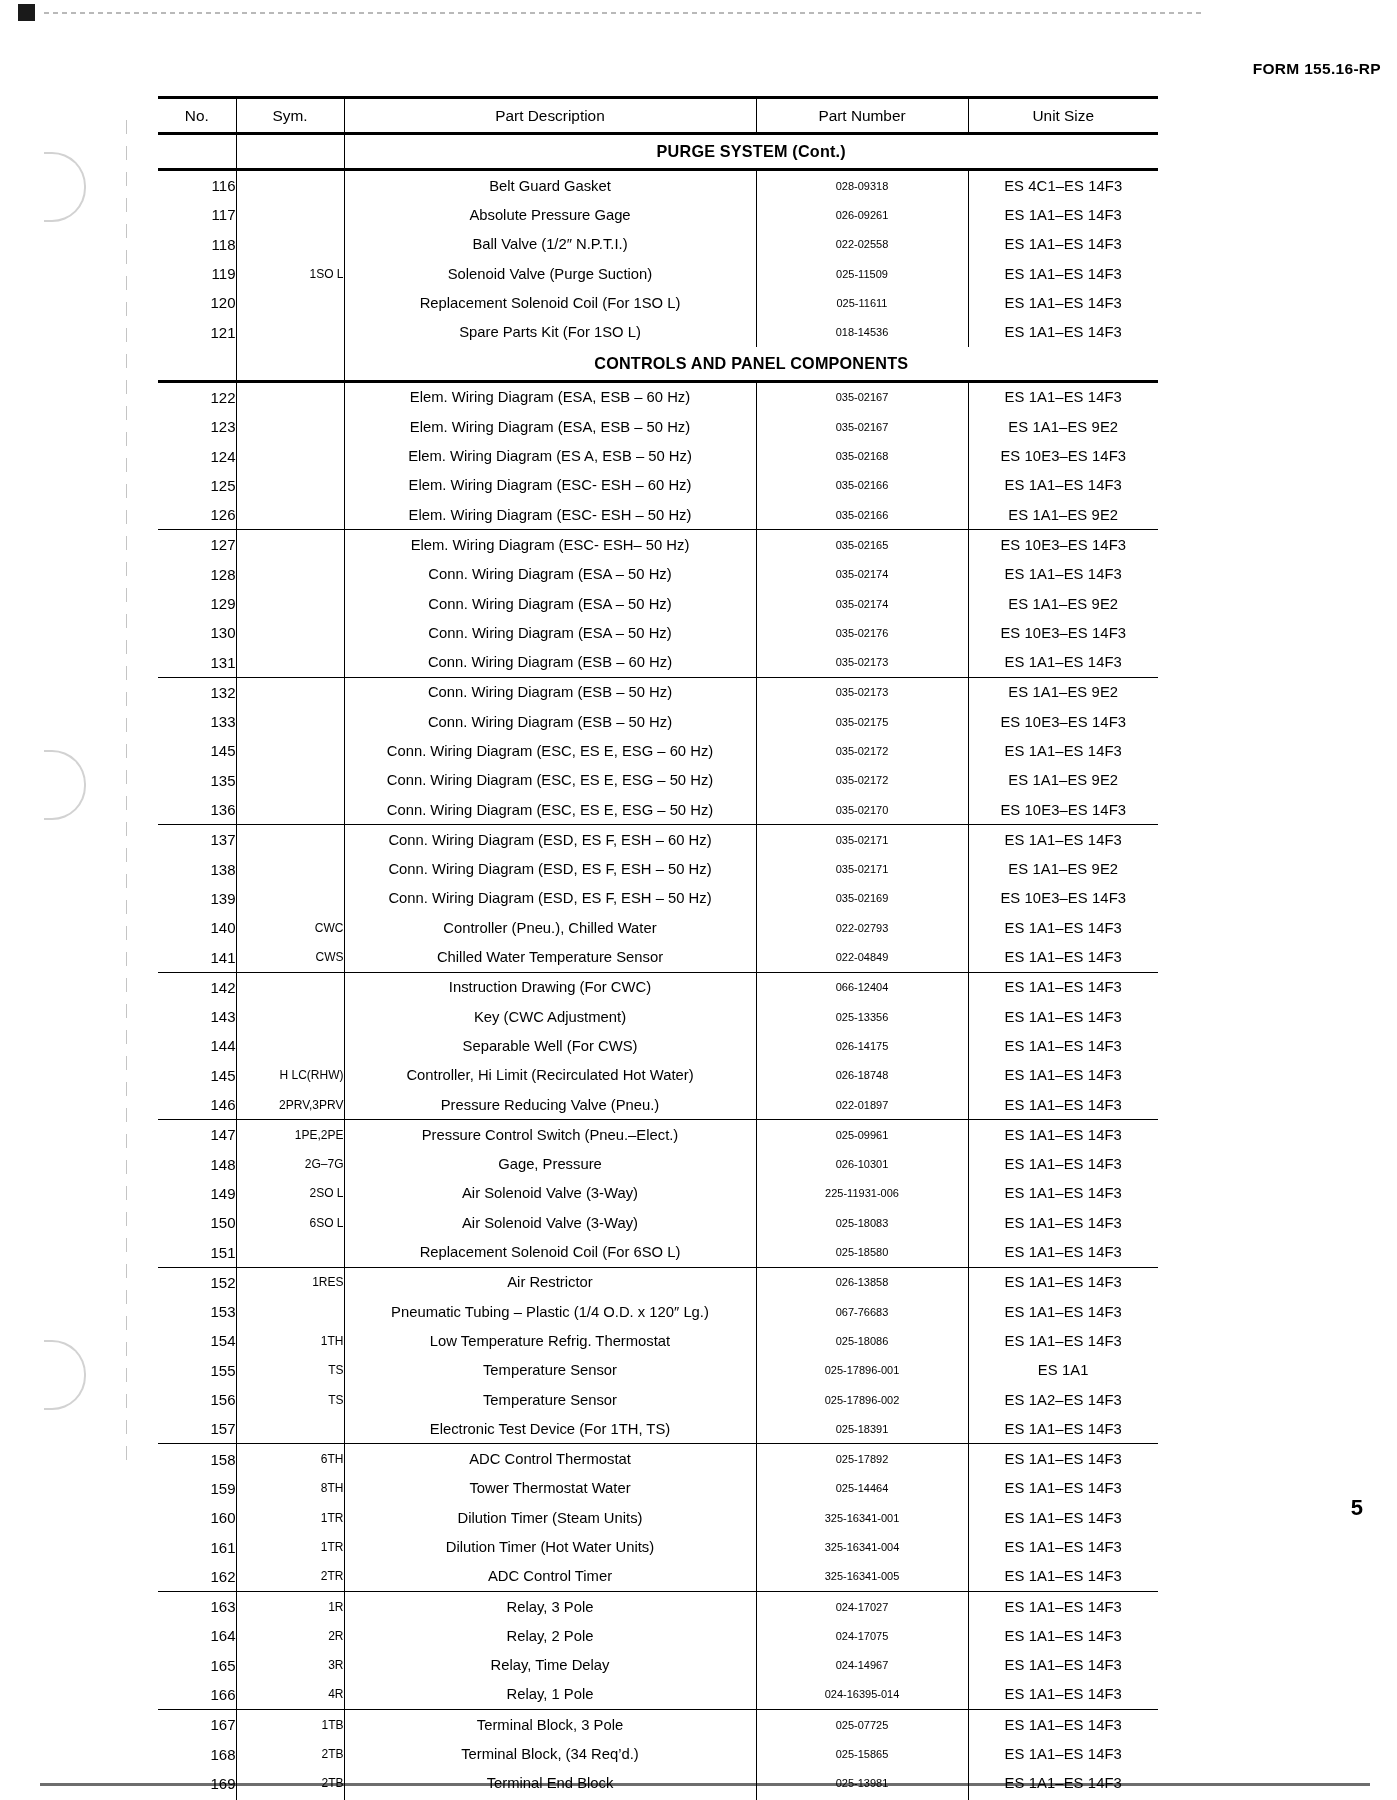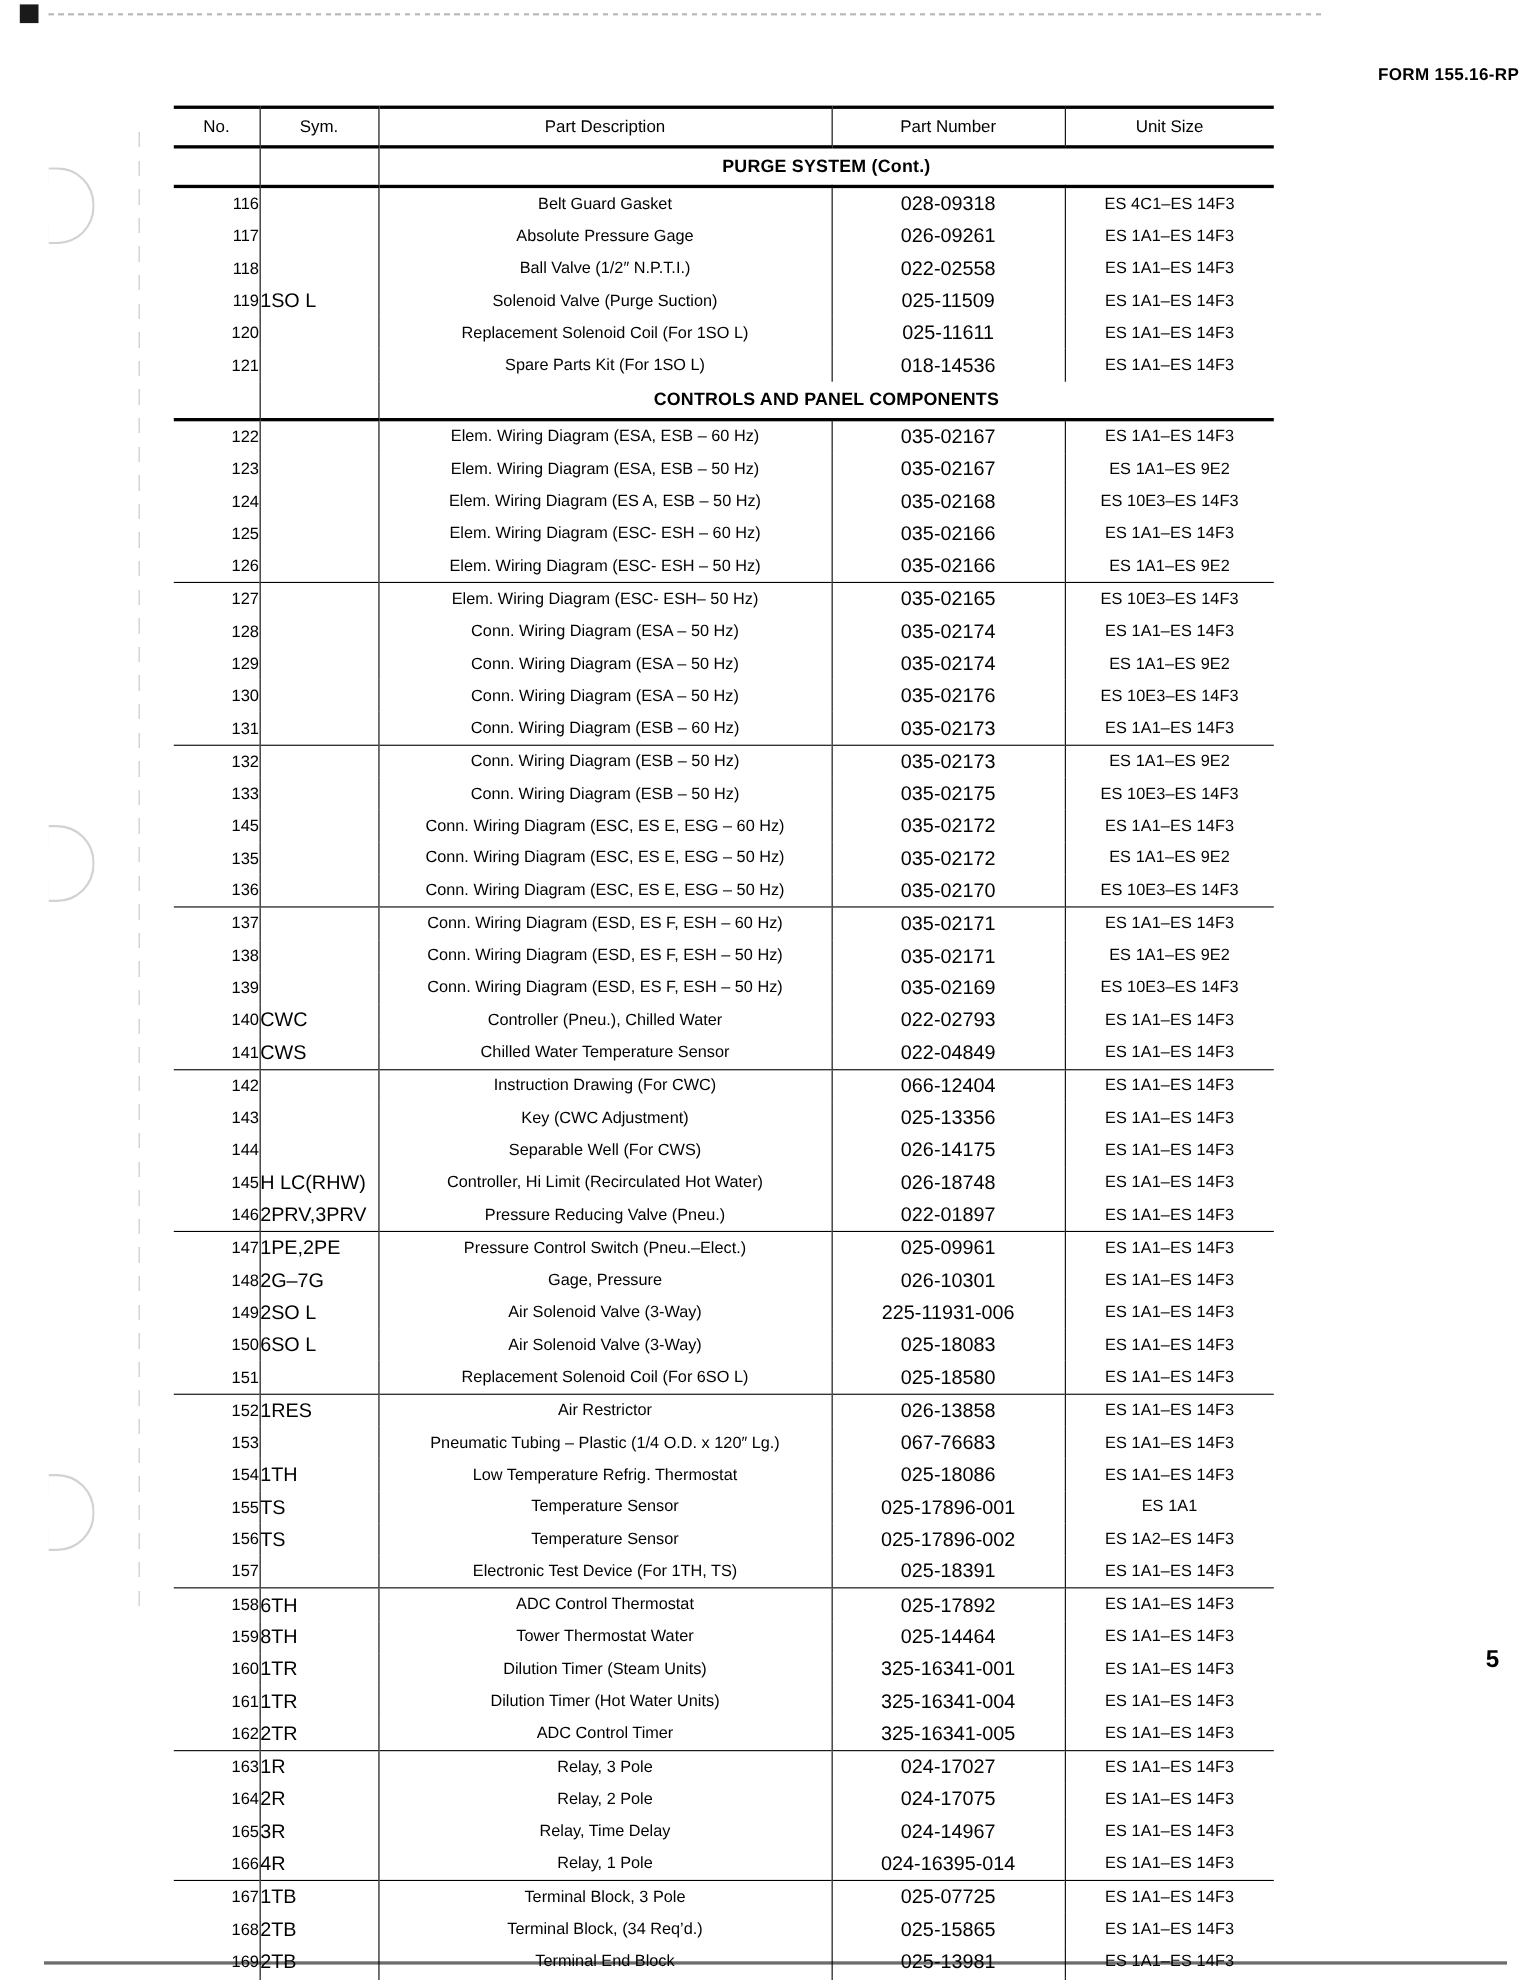--- a/index.html
+++ b/index.html
@@ -121,23 +121,23 @@
     font-weight: bold;
     font-size: 16.2px;
     letter-spacing: 0.2px;
     border-bottom: 3.4px solid #000;
   }
   .section td.blank-no { border-bottom: 3.4px solid #000; }
 
   
   tr.drow td { height: 29.3px; }
   td.no     { text-align: right; font-size: 15px; }
-  td.sym    { text-align: left; font-size: 18px; padding-left:2px; }
+  td.sym    { text-align: right; font-size: 12px; padding-left:2px; }
   td.desc   { text-align: center; padding-left: 44px; font-size: 14.8px; white-space: nowrap; }
-  td.pn     { text-align: center; font-size: 18px; }
+  td.pn     { text-align: center; font-size: 11px; }
   td.unit   { text-align: center; font-size: 14.8px; letter-spacing: 0.1px; }
 
   
   tr.grp-sep td {
     height: 0;
     border-top: 1.9px solid #000;
   }
 </style>
 </head>
 <body>

